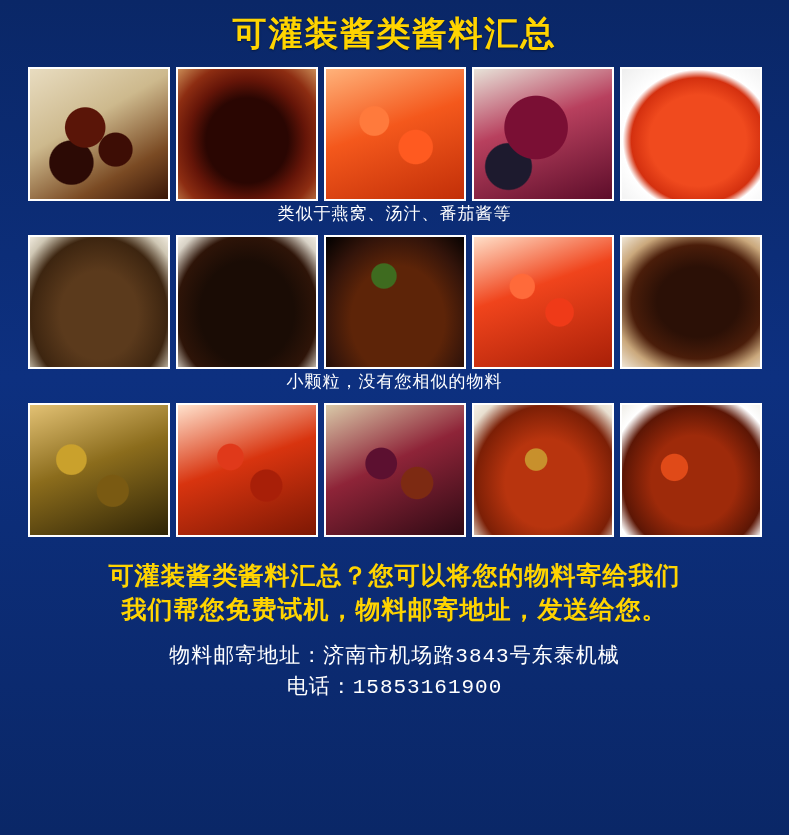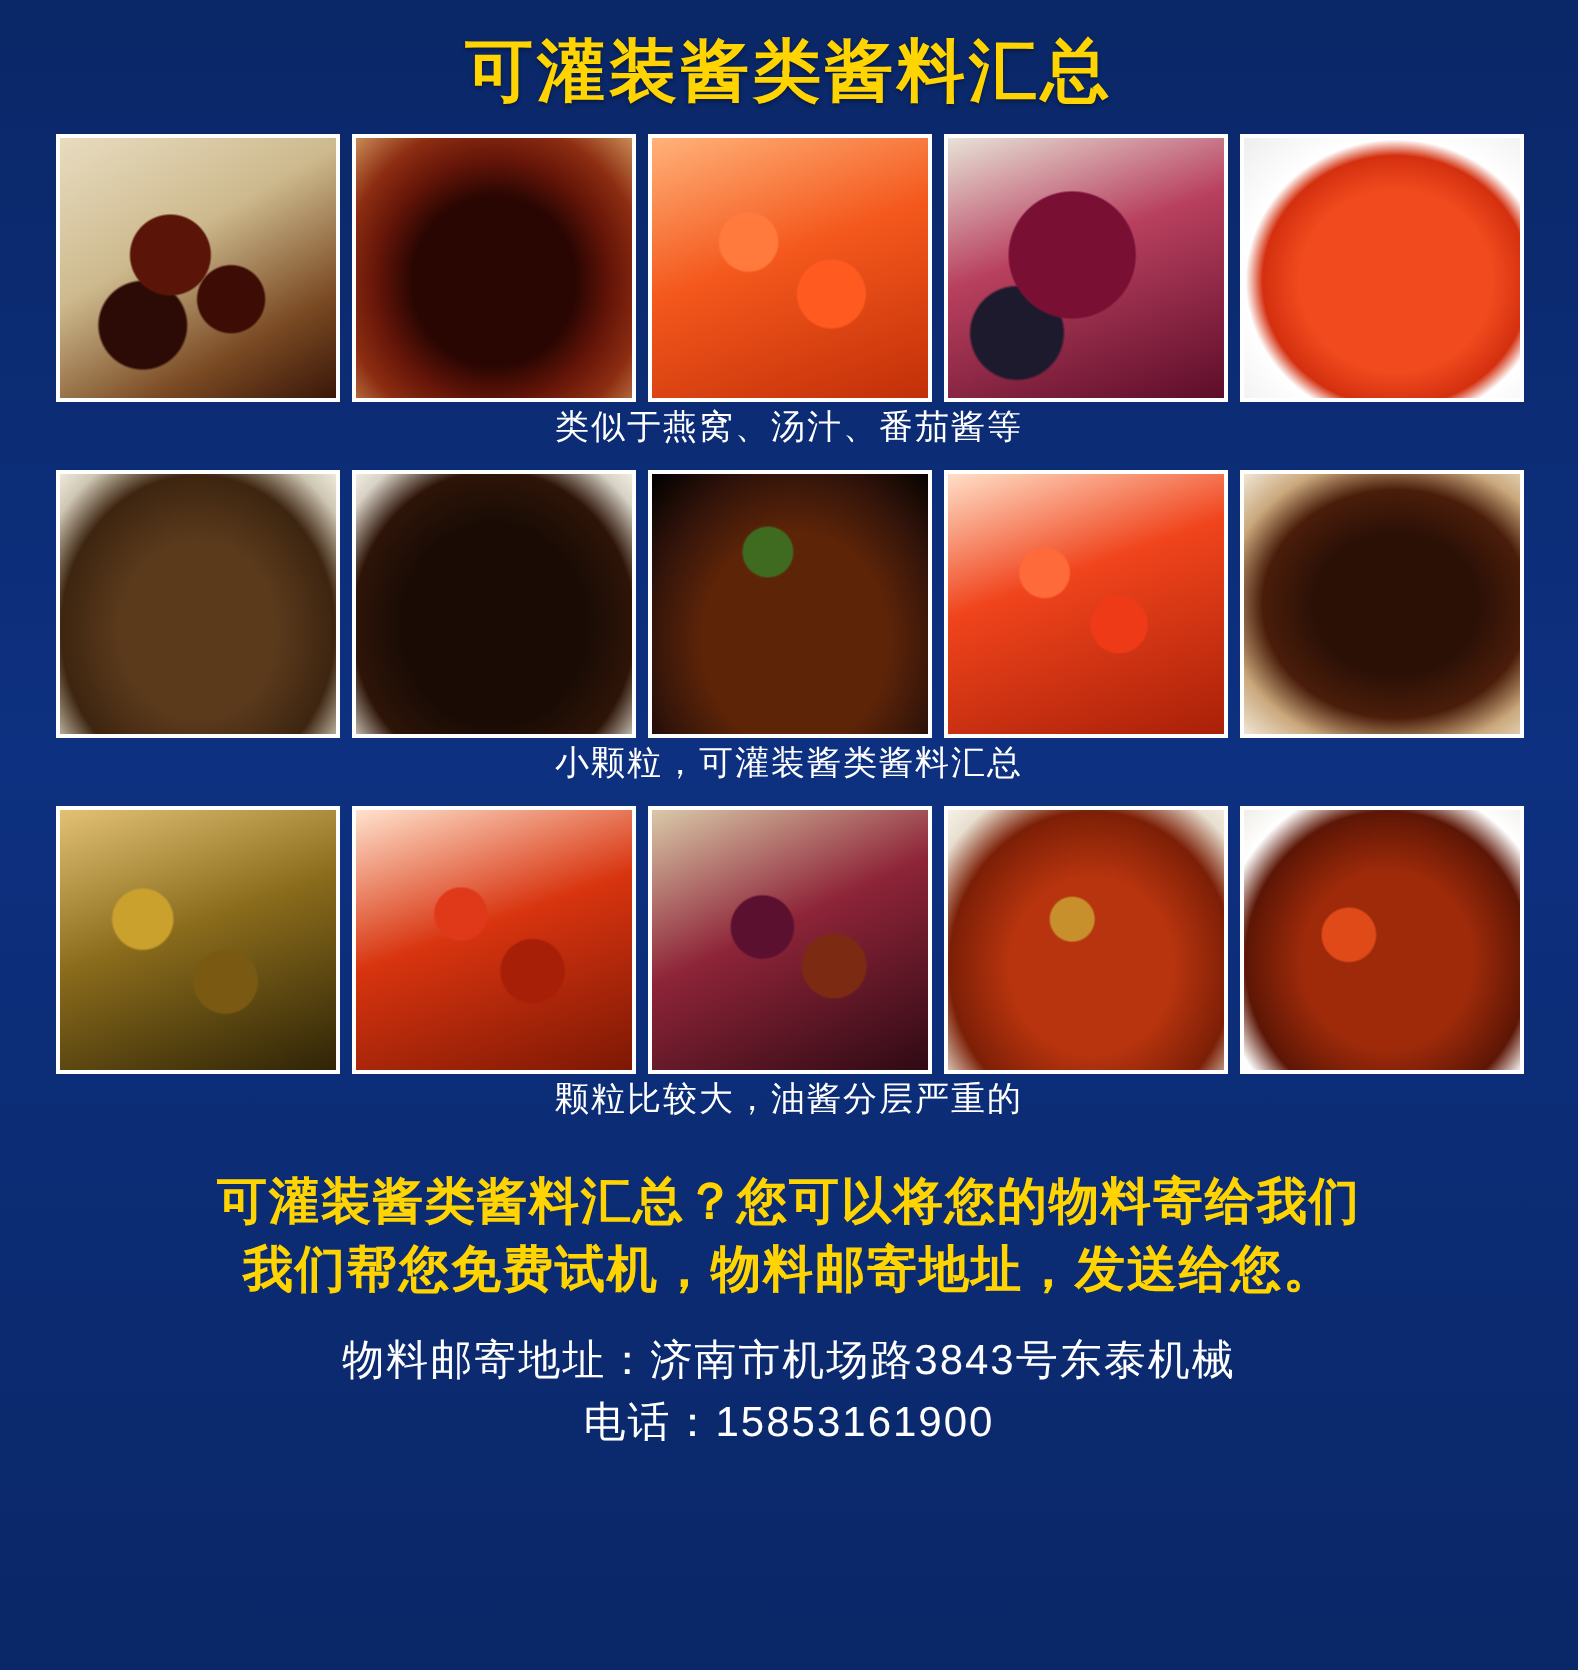--- a/index.html
+++ b/index.html
@@ -12,20 +12,21 @@
     background: #0b2a6b;
     font-family: "Liberation Sans", sans-serif;
     overflow: hidden;
   }
   .page {
     position: relative;
     width: 789px;
     height: 835px;
     background: linear-gradient(180deg, #0a2767 0%, #0d3080 45%, #0a2767 100%);
     box-sizing: border-box;
+    font-family: Liberation Mono, monospace;
   }
   .title {
     text-align: center;
     color: #ffd400;
     font-size: 34px;
     font-weight: bold;
     letter-spacing: 2px;
     padding-top: 16px;
     line-height: 1.2;
     text-shadow: 0 1px 2px rgba(0,0,0,0.4);
@@ -167,40 +168,39 @@
     <div class="thumb">
         <div class="inner f8"></div>
       </div>
     <div class="thumb">
         <div class="inner f9"></div>
       </div>
     <div class="thumb">
         <div class="inner f10"></div>
       </div>
   </div>
-  <div class="caption">小颗粒，可灌装酱类酱料汇总</div>
+  <div class="caption">小颗粒，没有您相似的物料</div>
 
   <div class="row">
     <div class="thumb">
         <div class="inner f11"></div>
       </div>
     <div class="thumb">
         <div class="inner f12"></div>
       </div>
     <div class="thumb">
         <div class="inner f13"></div>
       </div>
     <div class="thumb">
         <div class="inner f14"></div>
       </div>
     <div class="thumb">
         <div class="inner f15"></div>
       </div>
   </div>
-  <div class="caption">颗粒比较大，油酱分层严重的</div>
 
   <div class="promo">
     <div>可灌装酱类酱料汇总？您可以将您的物料寄给我们</div>
     <div>我们帮您免费试机，物料邮寄地址，发送给您。</div>
   </div>
 
   <div class="contact">
     <div>物料邮寄地址：济南市机场路3843号东泰机械</div>
     <div>电话：15853161900</div>
   </div>

